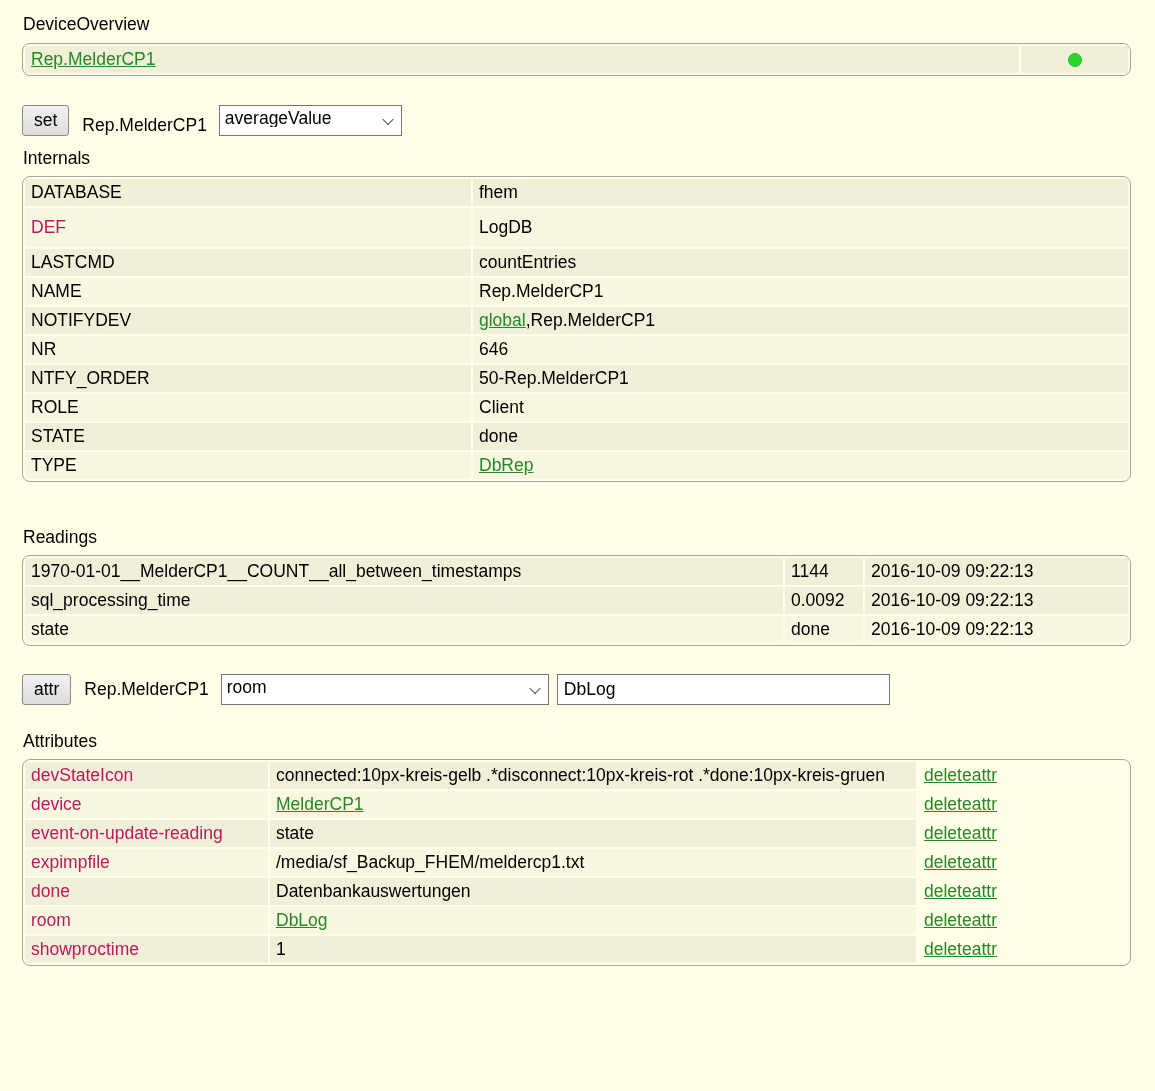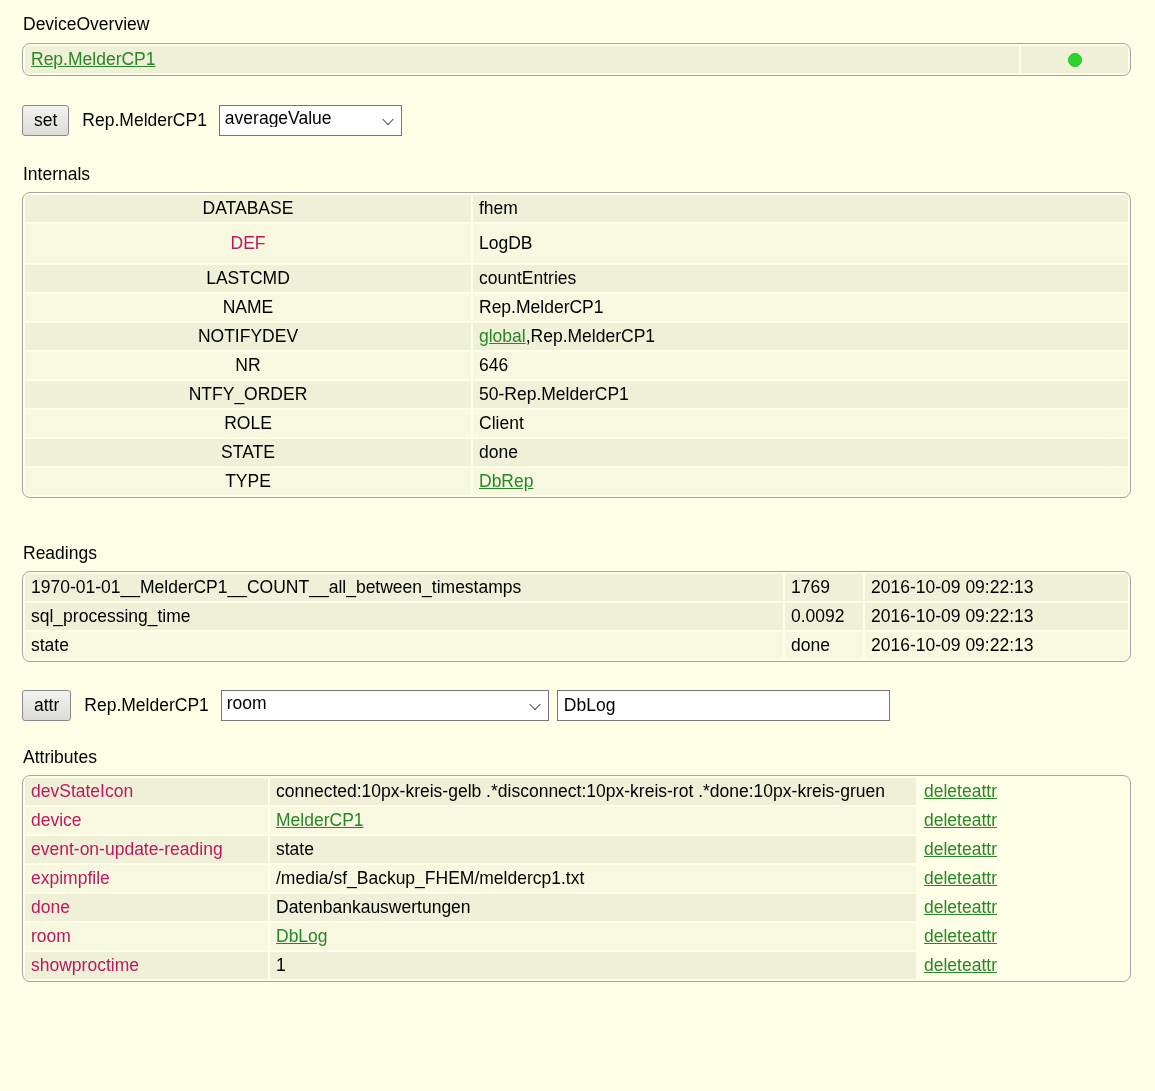--- a/index.html
+++ b/index.html
@@ -31,32 +31,32 @@
 
   
   .ov-name  { width:994px; }
   .ov-state { text-align:center; }
   .dot {
     display:inline-block; width:14px; height:14px; border-radius:50%;
     background:#2BD52B; border:1px solid #1FC31F; vertical-align:middle;
   }
 
   
-  .i-name { width:446px;text-align:center; }
+  .i-name { width:446px; }
   
   .r-name { width:758px; }
   .r-val  { width:78px; }
   
   .a-name { width:243px; }
   .a-val  { width:646px; }
   td.a-del { background:transparent !important; padding:3px 2px 3px 4px; }
 
   
   .cmd-row { display:flex; align-items:center; }
-  #set-row { margin:29px 0 28px 0; }
+  #set-row { margin:29px 0 12px 0;align-items:flex-end; }
   #attr-row { margin:28px 0 26px 0; }
   .btn {
     font:inherit; height:31px; padding:2px 11px;
     background:linear-gradient(#F2F2F0,#DCDCDA);
     border:1px solid #8A8A8A; border-radius:3px; color:#000;
   }
   .dev-label { margin:0 12px 0 13px; white-space:nowrap; }
   .selwrap { position:relative; display:inline-block; height:31px; }
   .selwrap select {
     appearance:none; -webkit-appearance:none; -moz-appearance:none;
@@ -154,21 +154,21 @@
   </table>
 </div>
 
 <div id="readings-title" class="sec-label">Readings</div>
 
 <div class="tablebox">
   <table class="block">
     <tbody>
       <tr class="odd">
         <td class="r-name">1970-01-01__MelderCP1__COUNT__all_between_timestamps</td>
-        <td class="r-val">1769</td>
+        <td class="r-val">1144</td>
         <td>2016-10-09 09:22:13</td>
       </tr>
       <tr class="odd">
         <td class="r-name">sql_processing_time</td>
         <td class="r-val">0.0092</td>
         <td>2016-10-09 09:22:13</td>
       </tr>
       <tr class="even">
         <td class="r-name">state</td>
         <td class="r-val">done</td>

